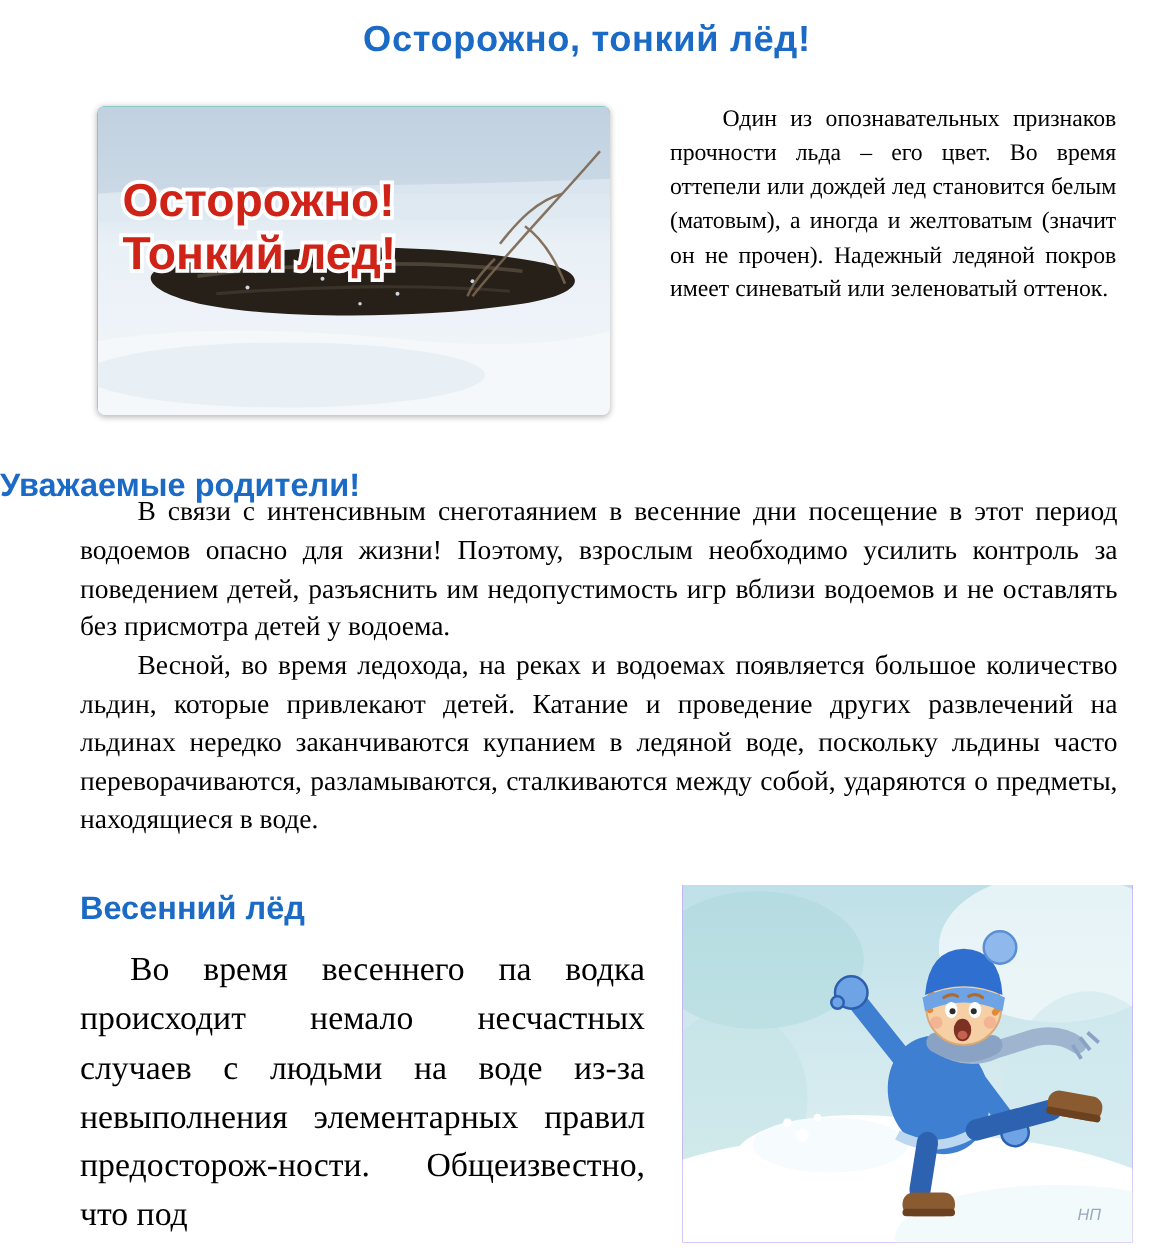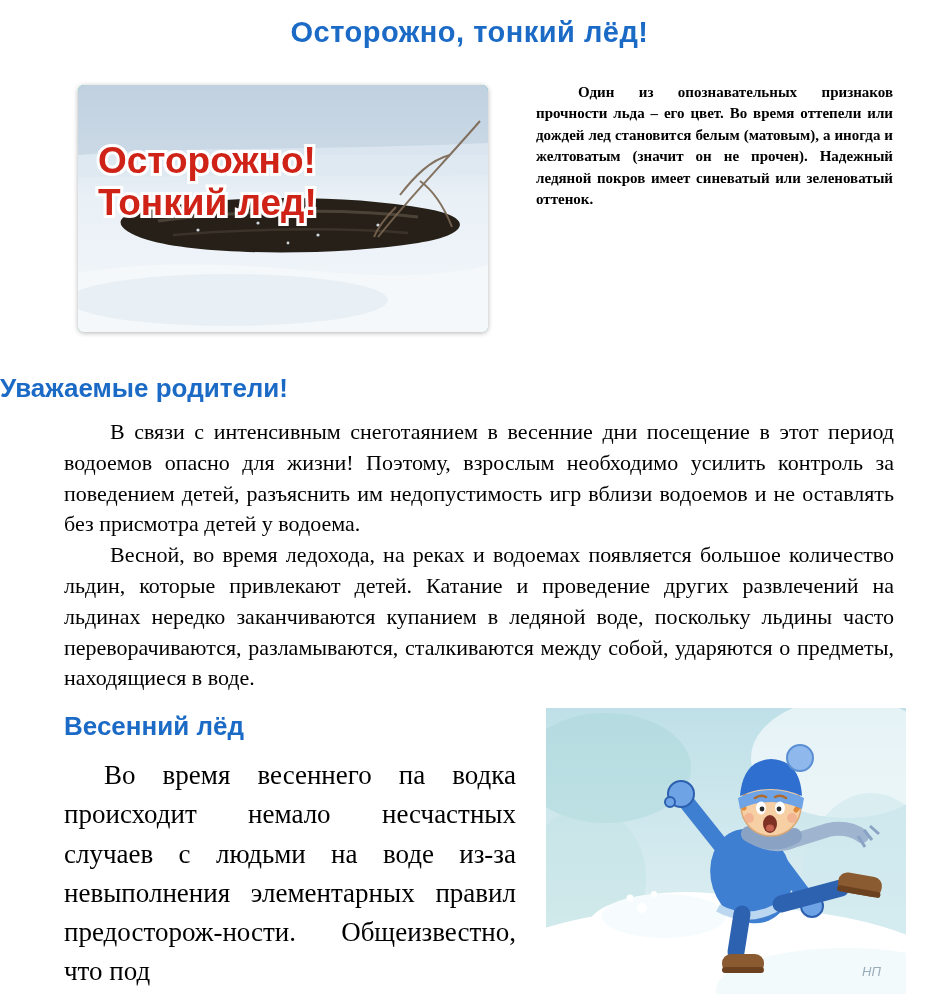--- a/index.html
+++ b/index.html
@@ -39,35 +39,35 @@
     stroke:#ffffff;
     stroke-width:6px;
     paint-order:stroke;
     font-family:"Liberation Sans", sans-serif;
     font-weight:bold;
     font-size:37px;
   }
   
   .intro{
     position:absolute;left:536px;top:82px;width:357px;
-    font-size:15px;line-height:1.43;
-    text-align:justify;text-indent:42px;font-weight:bold;
+    font-size:19px;line-height:1.43;
+    text-align:justify;text-indent:42px;
   }
   .section-heading{
     font-family:"Liberation Sans", sans-serif;
     font-weight:bold;
     font-size:26px;
     color:var(--blue);
   }
   .heading-parents{
     position:absolute;top:373px;left:0;width:100%;
     text-align:left;
   }
   .body-text{
-    position:absolute;left:64px;top:417px;width:830px;
+    position:absolute;left:64px;top:394px;width:830px;
     font-size:22px;line-height:1.4;
     text-align:justify;
   }
   .body-text p{margin:0;text-indent:46px;}
   
   .spring-section{
     position:absolute;left:64px;top:706px;width:452px;
   }
   .spring-heading{
     line-height:1.55;

